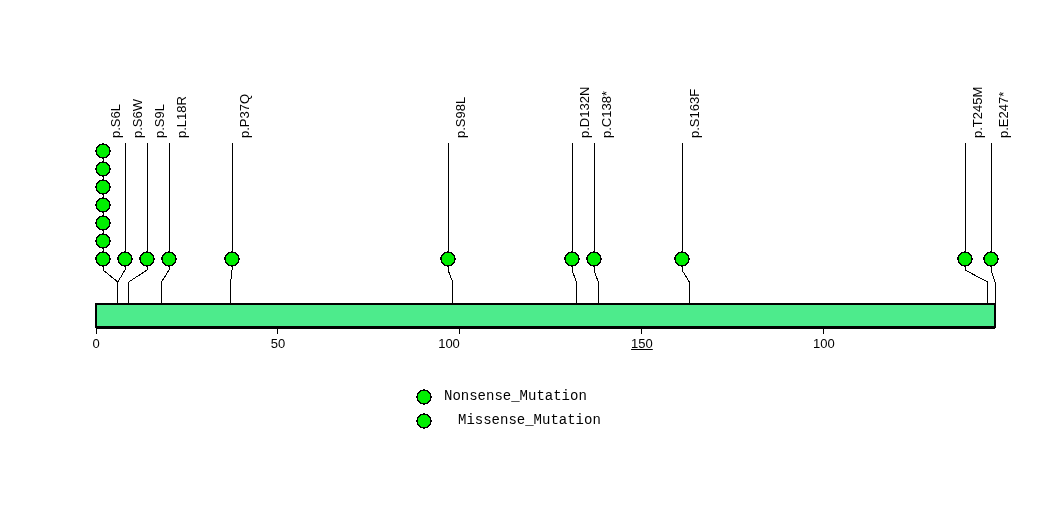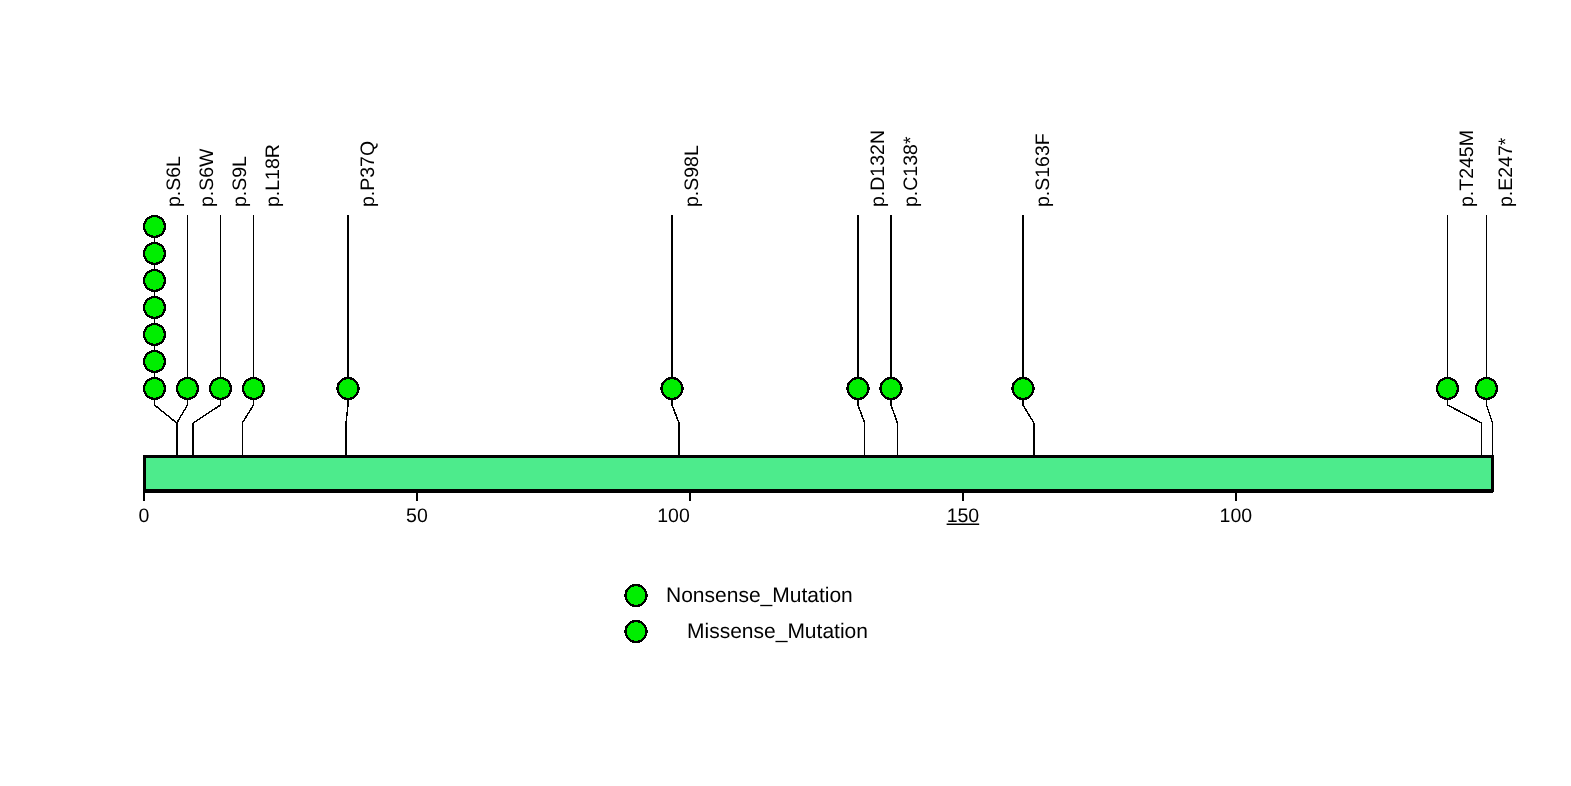--- a/index.html
+++ b/index.html
@@ -39,21 +39,21 @@
   .tick-label {
     position: absolute;
     font-family: "Liberation Sans", sans-serif;
     font-size: 13px;
     color: #000000;
     transform: translateX(-50%);
     white-space: nowrap;
   }
   .legend-label {
     position: absolute;
-    font-family: Liberation Sans, sans-serif;
+    font-family: Liberation Mono, monospace;
     font-size: 14px;
     color: #000000;
     white-space: nowrap;
   }
 </style>
 </head>
 <body>
 
 <div id="plot">
   <svg class="canvas" viewBox="0 0 1047 524">

